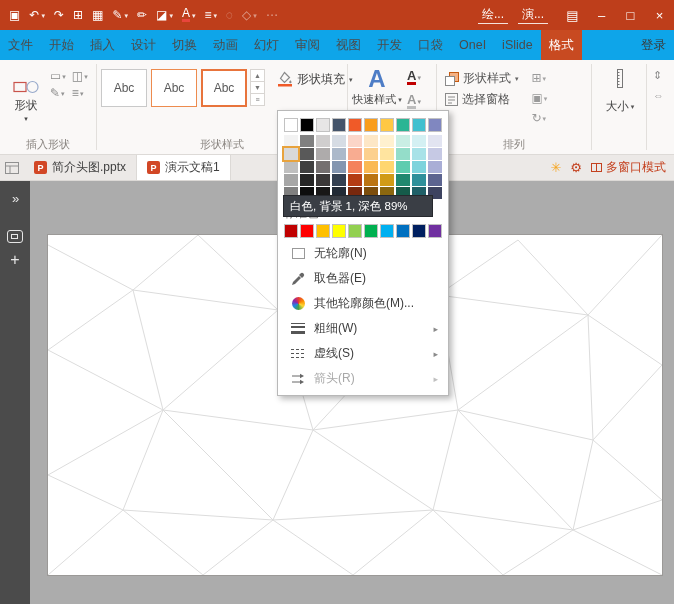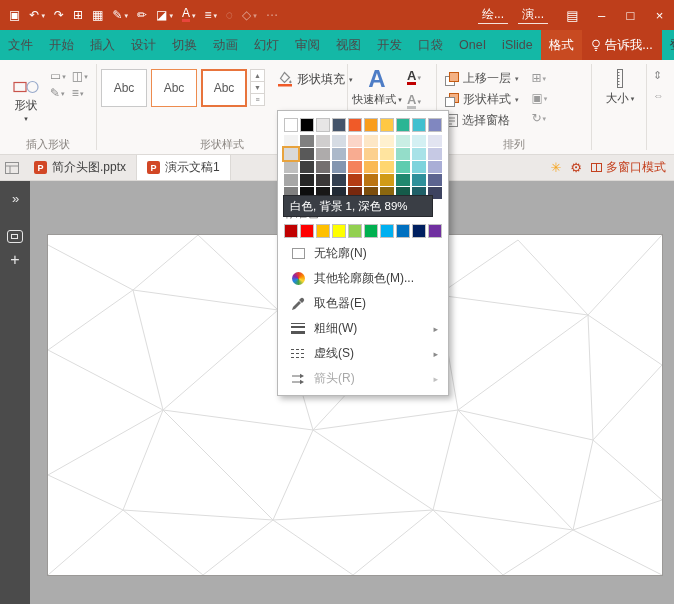--- a/index.html
+++ b/index.html
@@ -12,21 +12,21 @@
   .qat { display:flex; align-items:center; padding-left:5px; gap:1px; }
   .qat-item { height:24px; padding:0 4px; display:flex; align-items:center; gap:2px; font-size:12px; cursor:default; }
   .qat-item .g { display:inline-block; line-height:1; }
   .qat-item.dim { opacity:.5; }
   .caret { font-size:7px; opacity:.9; line-height:1; }
   .tb-right { margin-left:auto; display:flex; align-items:center; height:100%; }
   .tb-tab { font-size:12px; padding:0 4px; margin-right:10px; border-bottom:1px solid rgba(255,255,255,.85); line-height:17px; }
   .win-btn { width:29px; height:100%; display:flex; align-items:center; justify-content:center; font-size:13px; }
 
   
-  .ribbon-tabs { position:absolute; top:30px; left:0; width:100%; height:30px; background:#14b8a6; display:flex; align-items:stretch; font-size:12.5px; color:#4B4B4B; }
+  .ribbon-tabs { position:absolute; top:30px; left:0; width:100%; height:30px; background:#0ea5e9; display:flex; align-items:stretch; font-size:12.5px; color:#4B4B4B; }
   .tabholder { display:flex; align-items:stretch; }
   .rtab { padding:0 8px; display:flex; align-items:center; white-space:nowrap; }
   .rtab.active { background:#C84A21; color:#fff; }
   .rtab-tellme { background:#BE3E1B; color:#fff; display:flex; align-items:center; gap:4px; padding:0 9px; }
   .rtab-spacer { flex:1; }
   .rtab-signin { display:flex; align-items:center; padding:0 8px; color:#3A3A3A; }
 
   
   .ribbon-body { position:absolute; top:60px; left:0; width:100%; height:95px; background:#FAF8F7; border-bottom:1px solid #DDDAD7; display:flex; }
   .rgroup { display:flex; flex-direction:column; position:relative; }
@@ -56,21 +56,21 @@
   .wa-label { font-size:11px; color:#444; display:flex; gap:2px; align-items:center; white-space:nowrap; }
   .wa-mini { display:flex; flex-direction:column; gap:6px; padding-top:3px; margin-left:3px; }
   .a-fill { font-weight:bold; color:#3B3B3B; border-bottom:3px solid #C00000; line-height:13px; font-size:13px; }
   .a-outline { font-weight:bold; color:#9A9A9A; border-bottom:3px solid #BFBFBF; line-height:13px; font-size:13px; }
 
   .arr-col { display:flex; flex-direction:column; padding-top:5px; }
   .arr-row { display:flex; align-items:center; gap:4px; height:21px; padding:0 4px; font-size:12px; color:#555; white-space:nowrap; }
   .arr-mini { display:flex; flex-direction:column; gap:4px; padding:7px 0 0 7px; }
   .arr-mini .mini-btn { color:#9A9A9A; font-size:12px; }
 
-  .size-btn { display:flex; flex-direction:column; align-items:center; justify-content:flex-start; width:48px; padding-top:6px; gap:3px; }
+  .size-btn { display:flex; flex-direction:column; align-items:center; justify-content:flex-start; width:48px; padding-top:6px; gap:11px; }
   .size-lbl { font-size:11.5px; color:#444; display:flex; gap:2px; align-items:center; }
   .extra-col { display:flex; flex-direction:column; gap:5px; padding-top:8px; padding-left:4px; }
 
   
   .docbar { position:absolute; top:155px; left:0; width:100%; height:26px; background:#ECE9E7; display:flex; align-items:stretch; font-size:12px; color:#3F3F3F; border-bottom:1px solid #DCD9D6; }
   .db-icon { width:24px; display:flex; align-items:center; justify-content:center; }
   .db-tab { display:flex; align-items:center; gap:5px; padding:0 10px; border-right:1px solid #DCD9D6; white-space:nowrap; }
   .db-tab.active { background:#fff; }
   .ppt-ico { width:13px; height:13px; background:#D24726; color:#fff; font-size:9px; font-weight:bold; display:flex; align-items:center; justify-content:center; border-radius:2px; flex:0 0 auto; }
   .db-right { margin-left:auto; display:flex; align-items:center; gap:9px; padding-right:8px; }
@@ -188,27 +188,20 @@
         <div class="rtab">动画</div>
         <div class="rtab">幻灯</div>
         <div class="rtab">审阅</div>
         <div class="rtab">视图</div>
         <div class="rtab">开发</div>
         <div class="rtab">口袋</div>
         <div class="rtab">OneI</div>
         <div class="rtab">iSlide</div>
         <div class="rtab active">格式</div>
       </div>
-    <div class="rtab rtab-tellme">
-      <svg width="10" height="13" viewBox="0 0 10 13">
-          <circle cx="5" cy="4.5" r="3.4" fill="none" stroke="#fff"></circle>
-          <path d="M3.4 9.4h3.2M4 11.4h2" stroke="#fff"></path>
-        </svg>
-      <span>告诉我...</span>
-    </div>
     <div class="rtab-spacer"></div>
     <div class="rtab rtab-signin">登录</div>
 
   </div>
 
   <div class="ribbon-body">
 
     <div class="rgroup" style="width:96px">
       <div class="rgroup-content">
         <div class="big-btn">
@@ -290,28 +283,20 @@
             </span>
         </div>
       </div>
       <div class="rgroup-label"></div>
     </div>
     <div class="gsep"></div>
 
     <div class="rgroup" style="width:154px">
       <div class="rgroup-content">
         <div class="arr-col">
-          <div class="arr-row">
-            <svg width="14" height="14" viewBox="0 0 14 14">
-                <rect x="0.5" y="4.5" width="9" height="9" fill="#fff" stroke="#8A8A8A"></rect>
-                <rect x="4.5" y="0.5" width="9" height="9" fill="#F4B183" stroke="#C55A11"></rect>
-              </svg>
-            <span>上移一层</span>
-            <span class="caret">▾</span>
-          </div>
           <div class="arr-row">
             <svg width="14" height="14" viewBox="0 0 14 14">
                 <rect x="4.5" y="0.5" width="9" height="9" fill="#F4B183" stroke="#C55A11"></rect>
                 <rect x="0.5" y="4.5" width="9" height="9" fill="#fff" stroke="#8A8A8A"></rect>
               </svg>
             <span>形状样式</span>
             <span class="caret">▾</span>
           </div>
           <div class="arr-row">
             <svg width="13" height="13" viewBox="0 0 13 13">
@@ -486,32 +471,32 @@
         </div>
       <div class="dd-items">
           <div class="dd-item">
             <span class="ico">
               <span class="mi-box"></span>
             </span>
             <span>无轮廓(N)</span>
           </div>
           <div class="dd-item">
             <span class="ico">
-              <span class="mi-wheel"></span>
-            </span>
-            <span>其他轮廓颜色(M)...</span>
-          </div>
-          <div class="dd-item">
-            <span class="ico">
               <svg width="14" height="14" viewBox="0 0 14 14">
                 <path d="M1 13l1-3 6-6 2 2-6 6-3 1z" fill="#666"></path>
                 <path d="M8 3l3 3 1.5-1.5a2 2 0 0 0-3-3L8 3z" fill="#666"></path>
               </svg>
             </span>
             <span>取色器(E)</span>
+          </div>
+          <div class="dd-item">
+            <span class="ico">
+              <span class="mi-wheel"></span>
+            </span>
+            <span>其他轮廓颜色(M)...</span>
           </div>
           <div class="dd-item">
             <span class="ico">
               <span class="mi-lines">
                 <i style="height:1px"></i>
                 <i style="height:2px"></i>
                 <i style="height:3.5px"></i>
               </span>
             </span>
             <span>粗细(W)</span>

